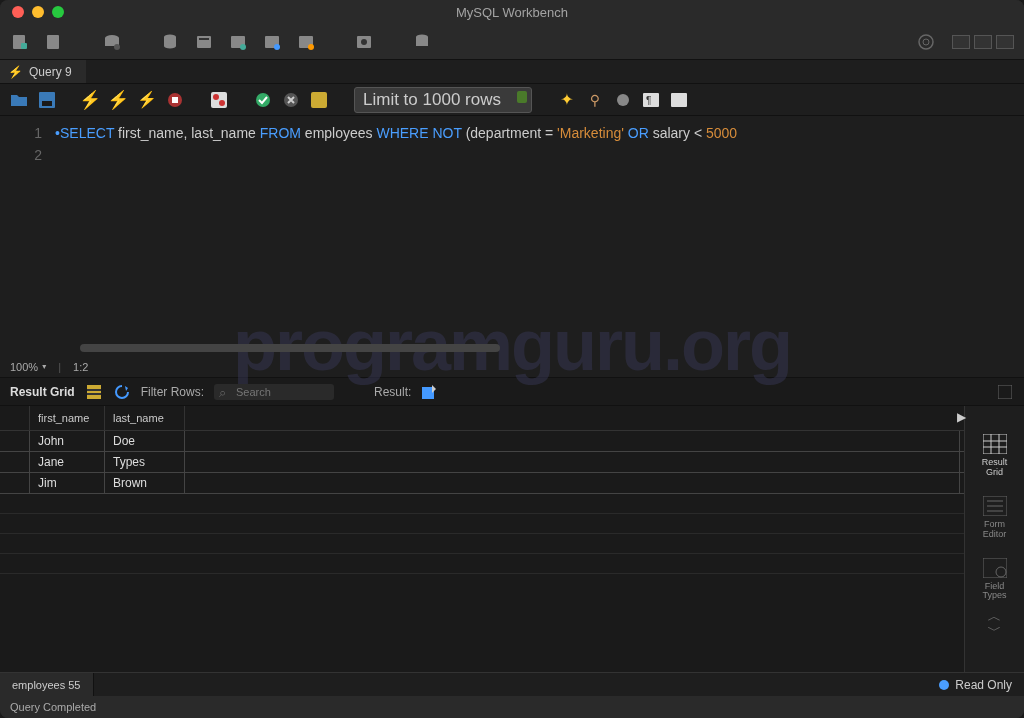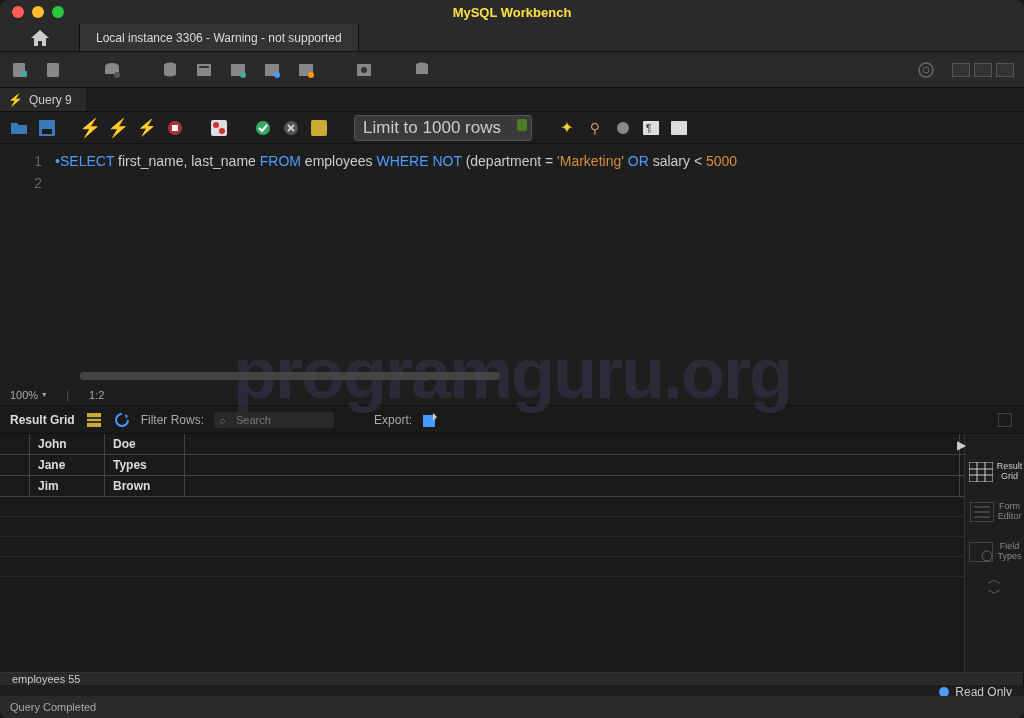--- a/index.html
+++ b/index.html
@@ -5,21 +5,21 @@
 * { margin: 0; padding: 0; box-sizing: border-box; font-family: -apple-system, "Helvetica Neue", Arial, sans-serif; }
 body { background: #1a1a1a; color: #ccc; width: 1024px; height: 718px; overflow: hidden; font-size: 12px; }
 
 .window { width: 1024px; height: 718px; background: #252525; display: flex; flex-direction: column; border-radius: 8px; overflow: hidden; }
 .titlebar { height: 24px; background: #2a2a2a; display: flex; align-items: center; position: relative; }
 .traffic { display: flex; gap: 8px; padding-left: 12px; }
 .tl { width: 12px; height: 12px; border-radius: 50%; }
 .tl.red { background: #ff5f56; }
 .tl.yellow { background: #ffbd2e; }
 .tl.green { background: #27c93f; }
-.titletext { position: absolute; left: 0; right: 0; text-align: center; font-size: 13px; font-weight: 700; color: #fde047; }
+.titletext { position: absolute; left: 0; right: 0; text-align: center; font-size: 13px; font-weight: 400; color: #a3a3a3; }
 
 .tabbar { height: 28px; background: #2a2a2a; display: flex; align-items: stretch; border-bottom: 1px solid #111; }
 .hometab { width: 80px; display: flex; align-items: center; justify-content: center; border-right: 1px solid #111; }
 .conntab { padding: 0 16px; display: flex; align-items: center; background: #333; font-size: 12px; color: #ddd; border-right: 1px solid #111; }
 
 .maintoolbar { height: 36px; background: #2a2a2a; display: flex; align-items: center; padding: 0 10px; gap: 14px; border-bottom: 1px solid #111; }
 .tbicon { width: 20px; height: 20px; display: flex; align-items: center; justify-content: center; color: #aaa; }
 .tbsep { width: 10px; }
 .rightpanel { margin-left: auto; display: flex; gap: 4px; align-items: center; }
 .panelbtn { width: 18px; height: 14px; border: 1px solid #555; background: #333; }
@@ -38,48 +38,48 @@
 .gutter div { padding-right: 8px; line-height: 22px; position: relative; }
 .gutter .dot::after { content: "•"; color: #4a9eff; position: absolute; right: -10px; }
 .code { flex: 1; padding: 6px 10px; font-family: "Menlo", monospace; font-size: 14px; line-height: 22px; white-space: pre; overflow: hidden; }
 .kw { color: #4a9eff; }
 .str { color: #d68c3a; }
 .num { color: #d68c3a; text-align: center; }
 .txt { color: #ccc; }
 .watermark { position: absolute; left: 0; right: 0; bottom: -30px; font-size: 72px; font-weight: bold; color: #3a3a5a; opacity: 0.45; text-align: center; letter-spacing: -2px; pointer-events: none; }
 .hscroll { position: absolute; bottom: 4px; left: 80px; width: 420px; height: 8px; background: #444; border-radius: 4px; }
 
-.statusrow { height: 22px; background: #1e1e1e; display: flex; align-items: center; padding: 0 10px; gap: 20px; font-size: 11px; color: #aaa; border-bottom: 1px solid #111; }
+.statusrow { height: 22px; background: #1e1e1e; display: flex; align-items: center; padding: 0 10px; gap: 12px; font-size: 11px; color: #aaa; border-bottom: 1px solid #111; }
 .statusrow .pct { display: flex; align-items: center; gap: 4px; }
 
 .resulttoolbar { height: 28px; background: #1a1a1a; display: flex; align-items: center; padding: 0 10px; gap: 10px; font-size: 12px; color: #aaa; border-bottom: 1px solid #111; }
 .resulttoolbar .bold { font-weight: 600; color: #ddd; }
 .filterinput { background: #2a2a2a; border: none; padding: 2px 6px 2px 22px; color: #888; width: 120px; font-size: 11px; border-radius: 3px; }
 .searchwrap { position: relative; }
 .searchwrap::before { content: "⌕"; position: absolute; left: 5px; top: 1px; color: #666; font-size: 13px; }
 
 .resultarea { flex: 1; display: flex; background: #1a1a1a; position: relative; }
 .grid { flex: 1; overflow: hidden; }
 .gridhead { display: flex; background: #1a1a1a; border-bottom: 1px solid #333; }
 .gridhead .hc { padding: 6px 8px; font-size: 11px; color: #ccc; border-right: 1px solid #333; }
-.gridbody .row { display: flex; border-bottom: 1px solid #444; font-weight: bold; }
+.gridbody .row { display: flex; border-bottom: 1px solid #444; }
 .gridbody .row .cell { padding: 3px 8px; font-size: 12px; color: #ddd; border-right: 1px solid #444; }
 .c1 { width: 75px; }
 .c2 { width: 80px; }
 .c3 { flex: 1; max-width: 775px; }
 .emptyrows .er { height: 20px; border-bottom: 1px solid #2a2a2a; }
 
 .sideicons { width: 60px; background: #1e1e1e; border-left: 1px solid #333; display: flex; flex-direction: column; align-items: center; padding-top: 4px; }
 .sidetri { color: #ccc; font-size: 12px; align-self: flex-start; margin-left: -8px; }
-.sideitem { display: flex; flex-direction: row; align-items: center; gap: 2px; padding: 8px 0; font-size: 9px; color: #888; text-align: center; line-height: 1.1; }
+.sideitem { display: flex; flex-direction: column; align-items: center; gap: 2px; padding: 8px 0; font-size: 9px; color: #888; text-align: center; line-height: 1.1; }
 .sideitem.active { color: #ccc; }
 .sideicon { width: 28px; height: 24px; display: flex; align-items: center; justify-content: center; }
 .chev { color: #666; font-size: 14px; line-height: 1; }
 
-.bottomtabs { height: 24px; background: #1e1e1e; display: flex; align-items: stretch; border-top: 1px solid #333; flex-direction: column; }
+.bottomtabs { height: 24px; background: #1e1e1e; display: flex; align-items: stretch; border-top: 1px solid #333; }
 .btab { padding: 0 12px; display: flex; align-items: center; font-size: 11px; background: #2a2a2a; border-right: 1px solid #111; }
 .readonly { margin-left: auto; padding: 0 12px; display: flex; align-items: center; gap: 6px; font-size: 12px; color: #ccc; }
 .rodot { width: 10px; height: 10px; border-radius: 50%; background: #4a9eff; }
 
 .footer { height: 22px; background: #2a2a2a; display: flex; align-items: center; padding: 0 10px; font-size: 11px; color: #aaa; }
 
 svg { display: block; }
 </style>
 </head>
 <body>
@@ -88,30 +88,20 @@
 
   <div class="titlebar">
     <div class="traffic">
       <div class="tl red"></div>
       <div class="tl yellow"></div>
       <div class="tl green"></div>
     </div>
     <div class="titletext">MySQL Workbench</div>
   </div>
 
-  <div class="tabbar">
-    <div class="hometab">
-      <svg width="18" height="16" viewBox="0 0 18 16">
-          <path fill="#ccc" d="M9 0l9 8h-3v8h-4v-5H7v5H3V8H0z"></path>
-        </svg>
-    </div>
-    <div class="conntab">
-      <span>Local instance 3306 - Warning - not supported</span>
-    </div>
-  </div>
 
   <div class="maintoolbar">
     <div class="tbicon">
         <svg width="18" height="18">
           <rect x="2" y="2" width="12" height="14" fill="#888" rx="1"></rect>
           <rect x="10" y="10" width="6" height="6" fill="#4a9" rx="1"></rect>
         </svg>
       </div>
     <div class="tbicon">
         <svg width="18" height="18">
@@ -304,36 +294,41 @@
       </div>
     <div class="qicon">
         <svg width="14" height="14">
           <path d="M7 1a6 6 0 1 0 6 6" fill="none" stroke="#49f" stroke-width="2"></path>
           <path d="M10 1l3 2-2 3" fill="#49f"></path>
         </svg>
       </div>
     <span>Filter Rows:</span>
     <div class="searchwrap"><input class="filterinput" placeholder="Search" style=""></div>
     <div style="width:20px"></div>
-    <span>Export:</span>
+    <span>Result:</span>
     <div class="qicon">
         <svg width="16" height="14">
           <rect width="12" height="12" fill="#49f" x="0" y="2"></rect>
           <path d="M10 0l4 4-4 4" fill="#ccc"></path>
         </svg>
       </div>
     <div style="margin-left:auto" class="qicon">
         <svg width="14" height="14">
           <rect width="14" height="14" fill="none" stroke="#666"></rect>
         </svg>
       </div>
   </div>
 
   <div class="resultarea">
     <div class="grid">
+      <div class="gridhead">
+        <div class="hc" style="width:30px"></div>
+        <div class="hc c1">first_name</div>
+        <div class="hc c2">last_name</div>
+      </div>
       <div class="gridbody">
         <div class="row">
           <div class="cell" style="width:30px"></div>
           <div class="cell c1">John</div>
           <div class="cell c2">Doe</div>
           <div class="cell c3"></div>
         </div>
         <div class="row">
           <div class="cell" style="width:30px"></div>
           <div class="cell c1">Jane</div>

